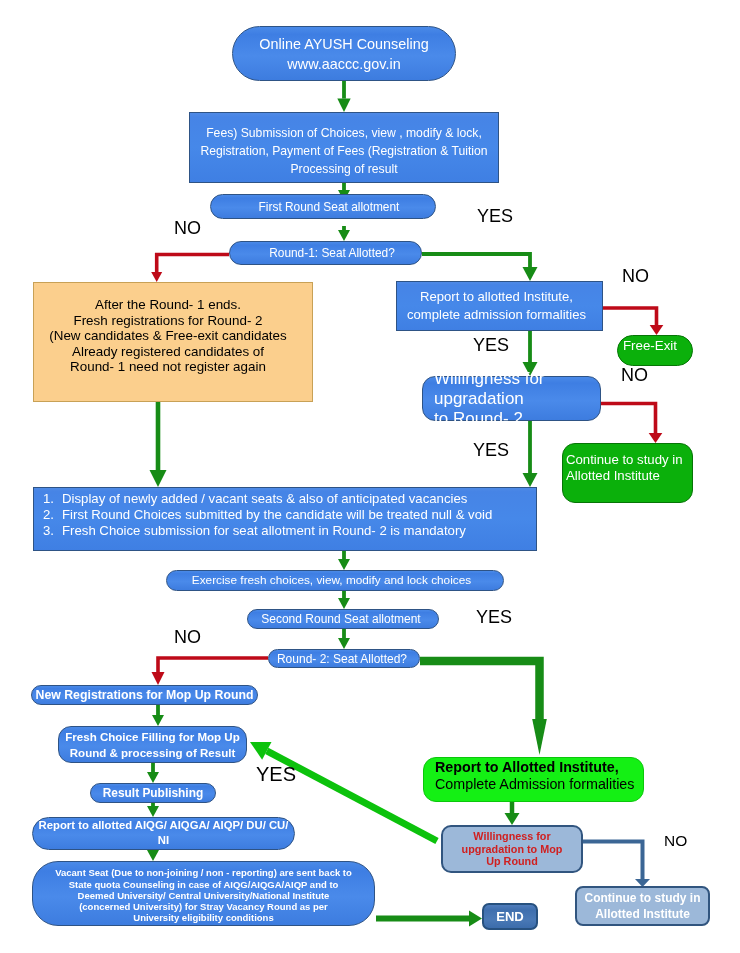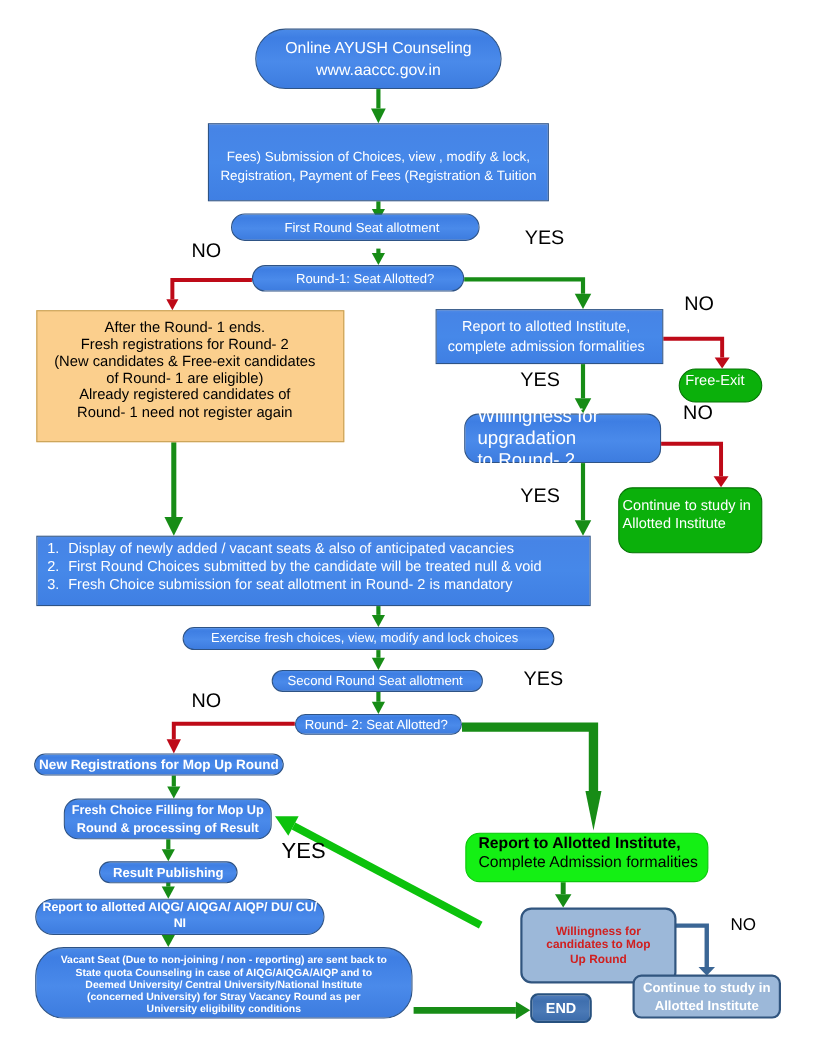--- a/index.html
+++ b/index.html
@@ -136,38 +136,38 @@
 <div class="node bluepill" style="left: 232px; top: 26px; width: 224px; height: 55px; font-size: 14.4px; line-height: 20px;">
       <span class="tx">
         <span class="ln" style="display: block;">Online AYUSH Counseling</span>
         <span class="ln" style="display: block;">www.aaccc.gov.in</span>
       </span>
     </div>
     <div class="node blue" style="left: 189px; top: 112px; width: 310px; height: 71px; font-size: 12.2px; line-height: 18px;">
       <span class="tx" style="transform: translateY(3px);">
         <span class="ln" style="display: block;">Fees) Submission of Choices, view , modify &amp; lock,</span>
         <span class="ln" style="display: block;">Registration, Payment of Fees (Registration &amp; Tuition</span>
+        <span class="ln" style="display: block;">Processing of result</span>
       </span>
     </div>
     <div class="node bluepill" style="left: 210px; top: 194px; width: 226px; height: 25px; font-size: 11.9px; line-height: 14px;">
       <span class="tx" style="margin-left: 12px;">
         <span class="ln" style="display: block;">First Round Seat allotment</span>
       </span>
     </div>
     <div class="node bluepill" style="left: 229px; top: 241px; width: 193px; height: 24px; font-size: 11.9px; line-height: 14px;">
       <span class="tx" style="margin-left: 13px;">
         <span class="ln" style="display: block;">Round-1: Seat Allotted?</span>
       </span>
     </div>
     <div class="node orange" style="left: 33px; top: 282px; width: 280px; height: 120px; font-size: 13.4px; line-height: 15.4px;">
       <span class="tx" style="transform: translateY(-6px); margin-left: -10px;">
         <span class="ln" style="display: block;">After the Round- 1 ends.</span>
         <span class="ln" style="display: block;">Fresh registrations for Round- 2</span>
         <span class="ln" style="display: block;">(New candidates &amp; Free-exit candidates</span>
-        <span class="ln" style="display: block;">of Round- 1 are eligible)</span>
         <span class="ln" style="display: block;">Already registered candidates of</span>
         <span class="ln" style="display: block;">Round- 1 need not register again</span>
       </span>
     </div>
     <div class="node blue" style="left: 396px; top: 281px; width: 207px; height: 50px; font-size: 13.1px; line-height: 18px;">
       <span class="tx" style="margin-left: -6px;">
         <span class="ln" style="display: block;">Report to allotted Institute,</span>
         <span class="ln" style="display: block;">complete admission formalities</span>
       </span>
     </div>
@@ -249,24 +249,24 @@
         <span class="ln" style="display: block;">(concerned University) for Stray Vacancy Round as per</span>
         <span class="ln" style="display: block;">University eligibility conditions</span>
       </span>
     </div>
     <div class="node brightgreen" style="left: 423px; top: 757px; width: 221px; height: 45px; font-size: 14.3px; line-height: 17px; padding-left: 11px;">
       <span class="tx" style="text-align: left; transform: translateY(-4px);">
         <span class="ln" style="display: block; font-weight: 700;">Report to Allotted Institute,</span>
         <span class="ln" style="display: block;">Complete Admission formalities</span>
       </span>
     </div>
-    <div class="node steel" style="left: 441px; top: 825px; width: 142px; height: 69px; font-size: 10.8px; line-height: 12.4px; font-weight: 700; margin-left: 32px;">
+    <div class="node steel" style="left: 441px; top: 825px; width: 142px; height: 48px; font-size: 10.8px; line-height: 12.4px; font-weight: 700;">
       <span class="tx">
         <span class="ln" style="display: block;">Willingness for</span>
-        <span class="ln" style="display: block;">candidates to Mop</span>
+        <span class="ln" style="display: block;">upgradation to Mop</span>
         <span class="ln" style="display: block;">Up Round</span>
       </span>
     </div>
     <div class="node steel2" style="left: 575px; top: 886px; width: 135px; height: 40px; font-size: 12px; line-height: 16px; font-weight: 700;">
       <span class="tx">
         <span class="ln" style="display: block;">Continue to study in</span>
         <span class="ln" style="display: block;">Allotted Institute</span>
       </span>
     </div>
     <div class="node endbox" style="left: 482px; top: 903px; width: 56px; height: 27px; font-size: 13.1px; line-height: 16px; font-weight: 700; border-radius: 7px;">

